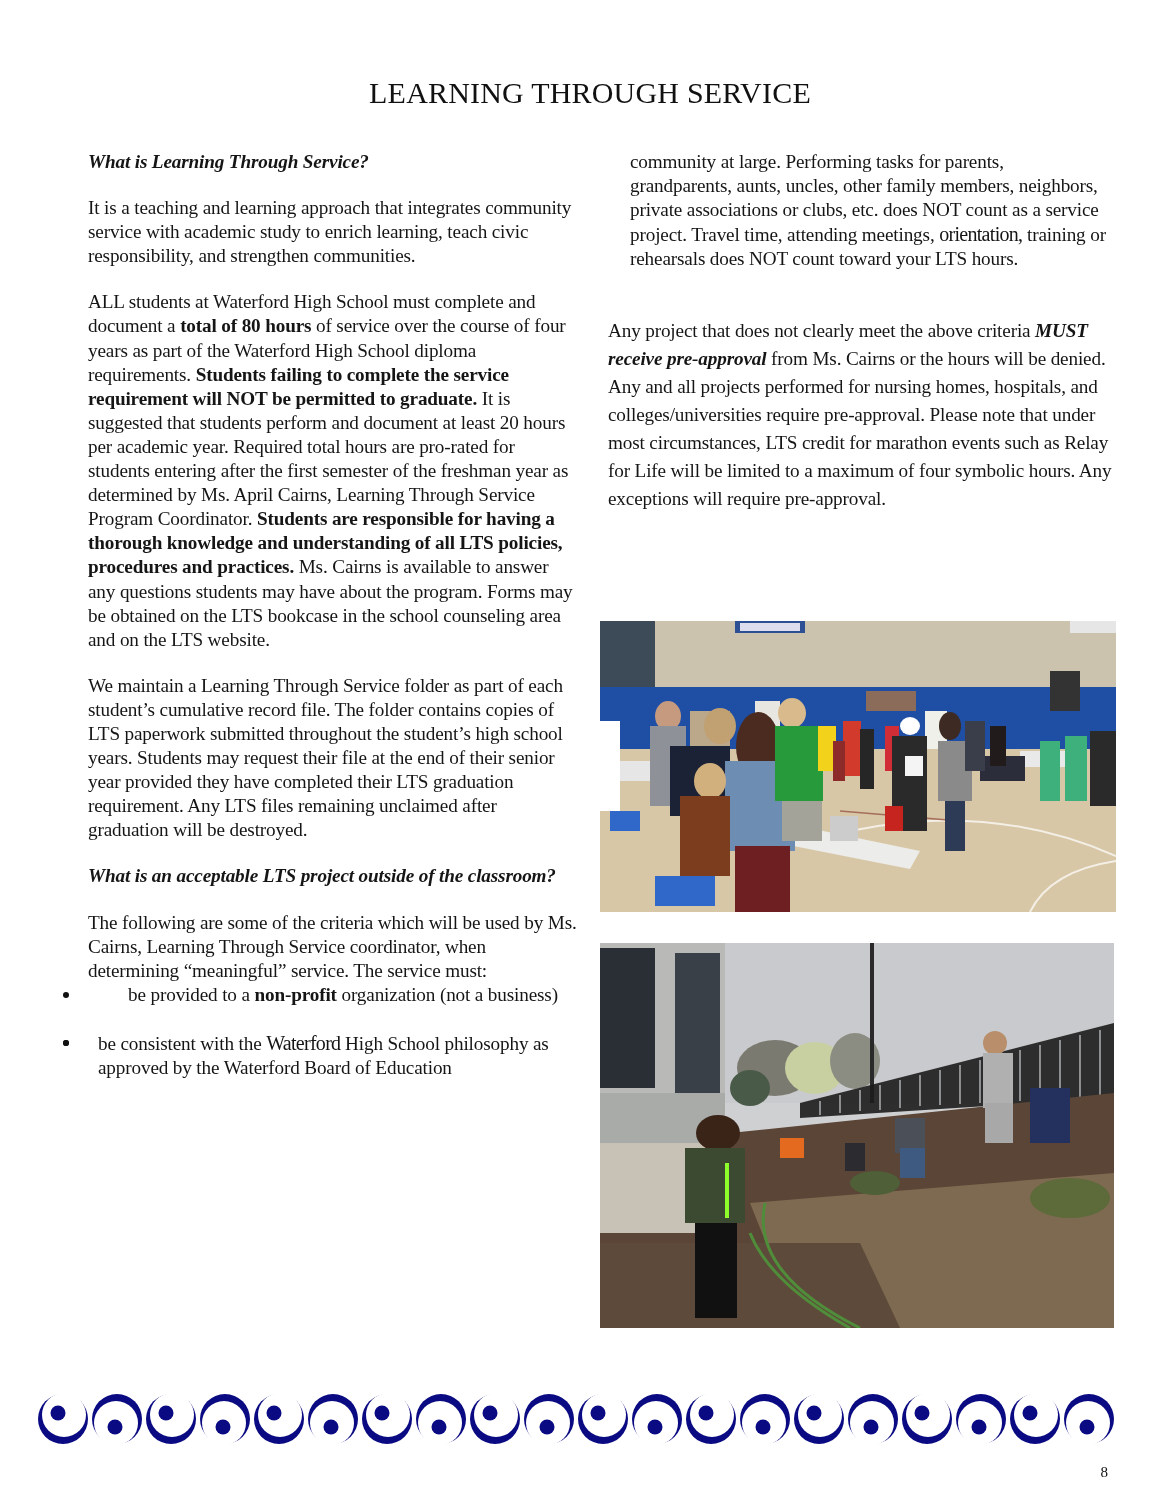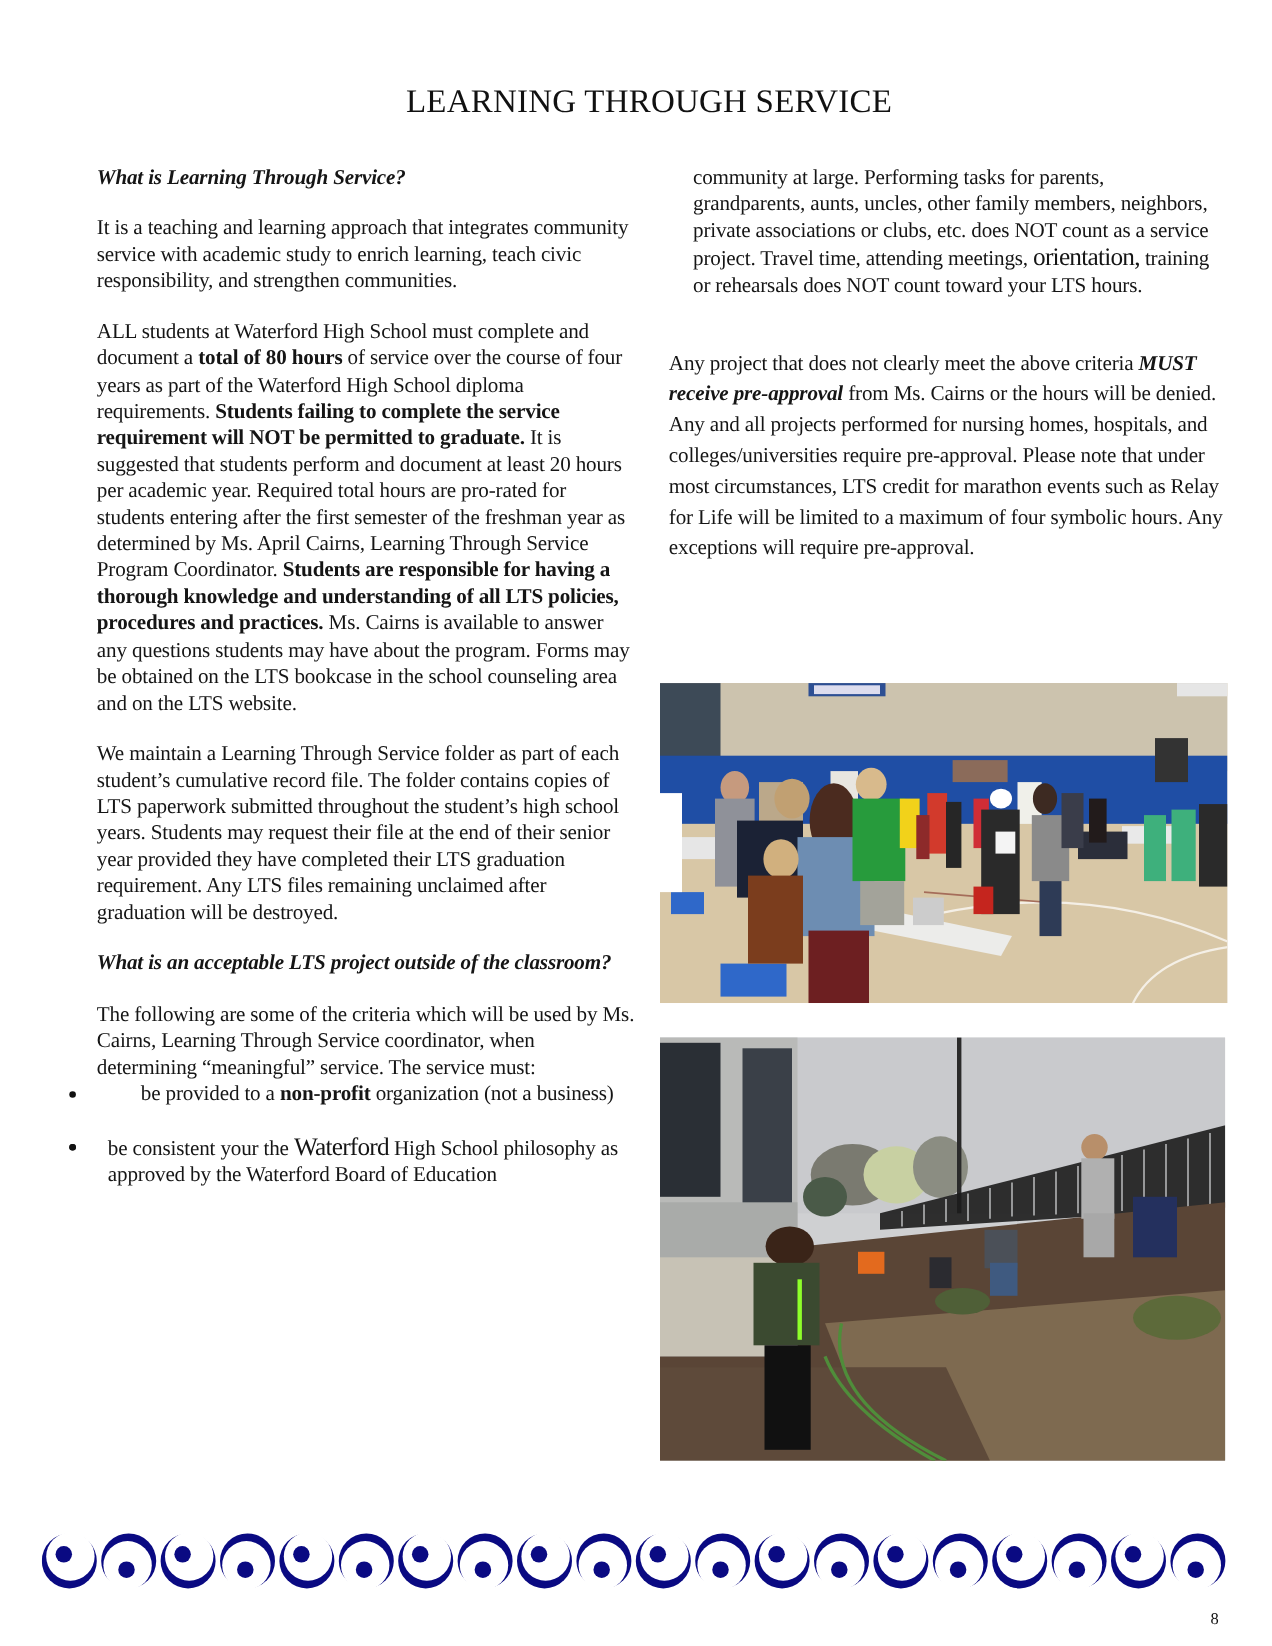--- a/index.html
+++ b/index.html
@@ -27,21 +27,21 @@
     .intro { margin-top: 22px; }
     .para { margin-top: 22px; }
     b { font-weight: bold; }
     .bullets { list-style: none; margin: 0; padding: 0; position: relative; left: -30px; width: 530px; }
     .bullets li { position: relative; padding-left: 40px; margin-bottom: 24px; }
     .bullets li .dot {
       position: absolute; left: 5px; top: 9px; width: 6px; height: 6px;
       border-radius: 50%; background: #111;
     }
     .bullets li:first-child { margin-top: 0; text-align: center; }
-    .narrow { font-size: 23px; letter-spacing: -0.7px; }
+    .narrow { font-size: 20px; letter-spacing: -0.7px; }
     .photo {
       position: absolute; overflow: hidden;
     }
     .photo-gym { left: 600px; top: 621px; width: 516px; height: 291px; }
     .photo-garden { left: 600px; top: 943px; width: 514px; height: 385px; }
     .border-band {
       position: absolute; left: 38px; top: 1393px; height: 52px; width: 1080px;
     }
     .page-number {
       position: absolute; right: 48px; top: 1464px;
@@ -56,21 +56,21 @@
 <div class="col col-left">
   <p class="q">What is Learning Through Service?</p>
   <p class="intro">It is a teaching and learning approach that integrates community service with academic study to enrich learning, teach civic responsibility, and strengthen communities.</p>
   <p class="para"><span>ALL students at Waterford High School must complete and document  a </span><b>total of 80 hours</b><span> of service over the course of four years as part of the Waterford High School diploma requirements. </span><b>Students failing to complete the service requirement will NOT be permitted to graduate.</b><span> It is suggested that students perform and document at least 20 hours per academic year. Required total hours are pro-rated for students entering after the first semester of the freshman year as determined by Ms. April Cairns, Learning Through Service Program Coordinator. </span><b>Students are responsible for having a thorough knowledge and understanding of all LTS policies, procedures and practices.</b><span> Ms. Cairns is available to answer any questions students may have about the program. Forms may be obtained on the LTS bookcase in the school counseling area and on the LTS website.</span></p>
   <p class="para">We maintain a Learning Through Service folder as part of each student’s cumulative record file. The folder contains copies of LTS paperwork submitted throughout the student’s high school years. Students may request their file at the end of their senior year provided they have completed their LTS graduation requirement. Any LTS files remaining unclaimed after graduation will be destroyed.</p>
   <p class="q para">What is an acceptable LTS project outside of the classroom?</p>
   <p class="para">The following are some of the criteria which will be used by Ms. Cairns, Learning Through Service coordinator, when determining “meaningful” service. The service must:</p>
   <ul class="bullets">
     <li><span class="dot"></span><span>be provided to a </span><b>non-profit</b><span> organization (not a business)</span></li>
     <li><span class="dot"></span></li>
-    <li><span class="dot"></span><span>be consistent your the </span><span class="narrow">Waterford</span><span> High School philosophy as approved by the Waterford Board of Education</span></li>
+    <li><span class="dot"></span><span>be consistent with the </span><span class="narrow">Waterford</span><span> High School philosophy as approved by the Waterford Board of Education</span></li>
   </ul>
 </div>
 
 <div class="col col-right-top">
   <p><span>community at large. Performing tasks for parents, grandparents, aunts, uncles, other family members, neighbors, private associations or clubs, etc. does NOT count as a service project. Travel time, attending meetings,  </span><span class="narrow">orientation,</span><span> training or rehearsals does NOT count toward your LTS hours.</span></p>
 </div>
 <div class="col col-right-mid">
   <p><span>Any project that does not clearly meet  the above criteria </span><b><i>MUST receive pre-approval</i></b><span> from Ms. Cairns or the hours will be denied. Any and all projects performed for nursing homes, hospitals, and colleges/universities require pre-approval. Please note that under most circumstances, LTS credit for marathon events such as Relay for Life will be limited to a maximum of four symbolic hours. Any exceptions will require pre-approval.</span></p>
 </div>
 

